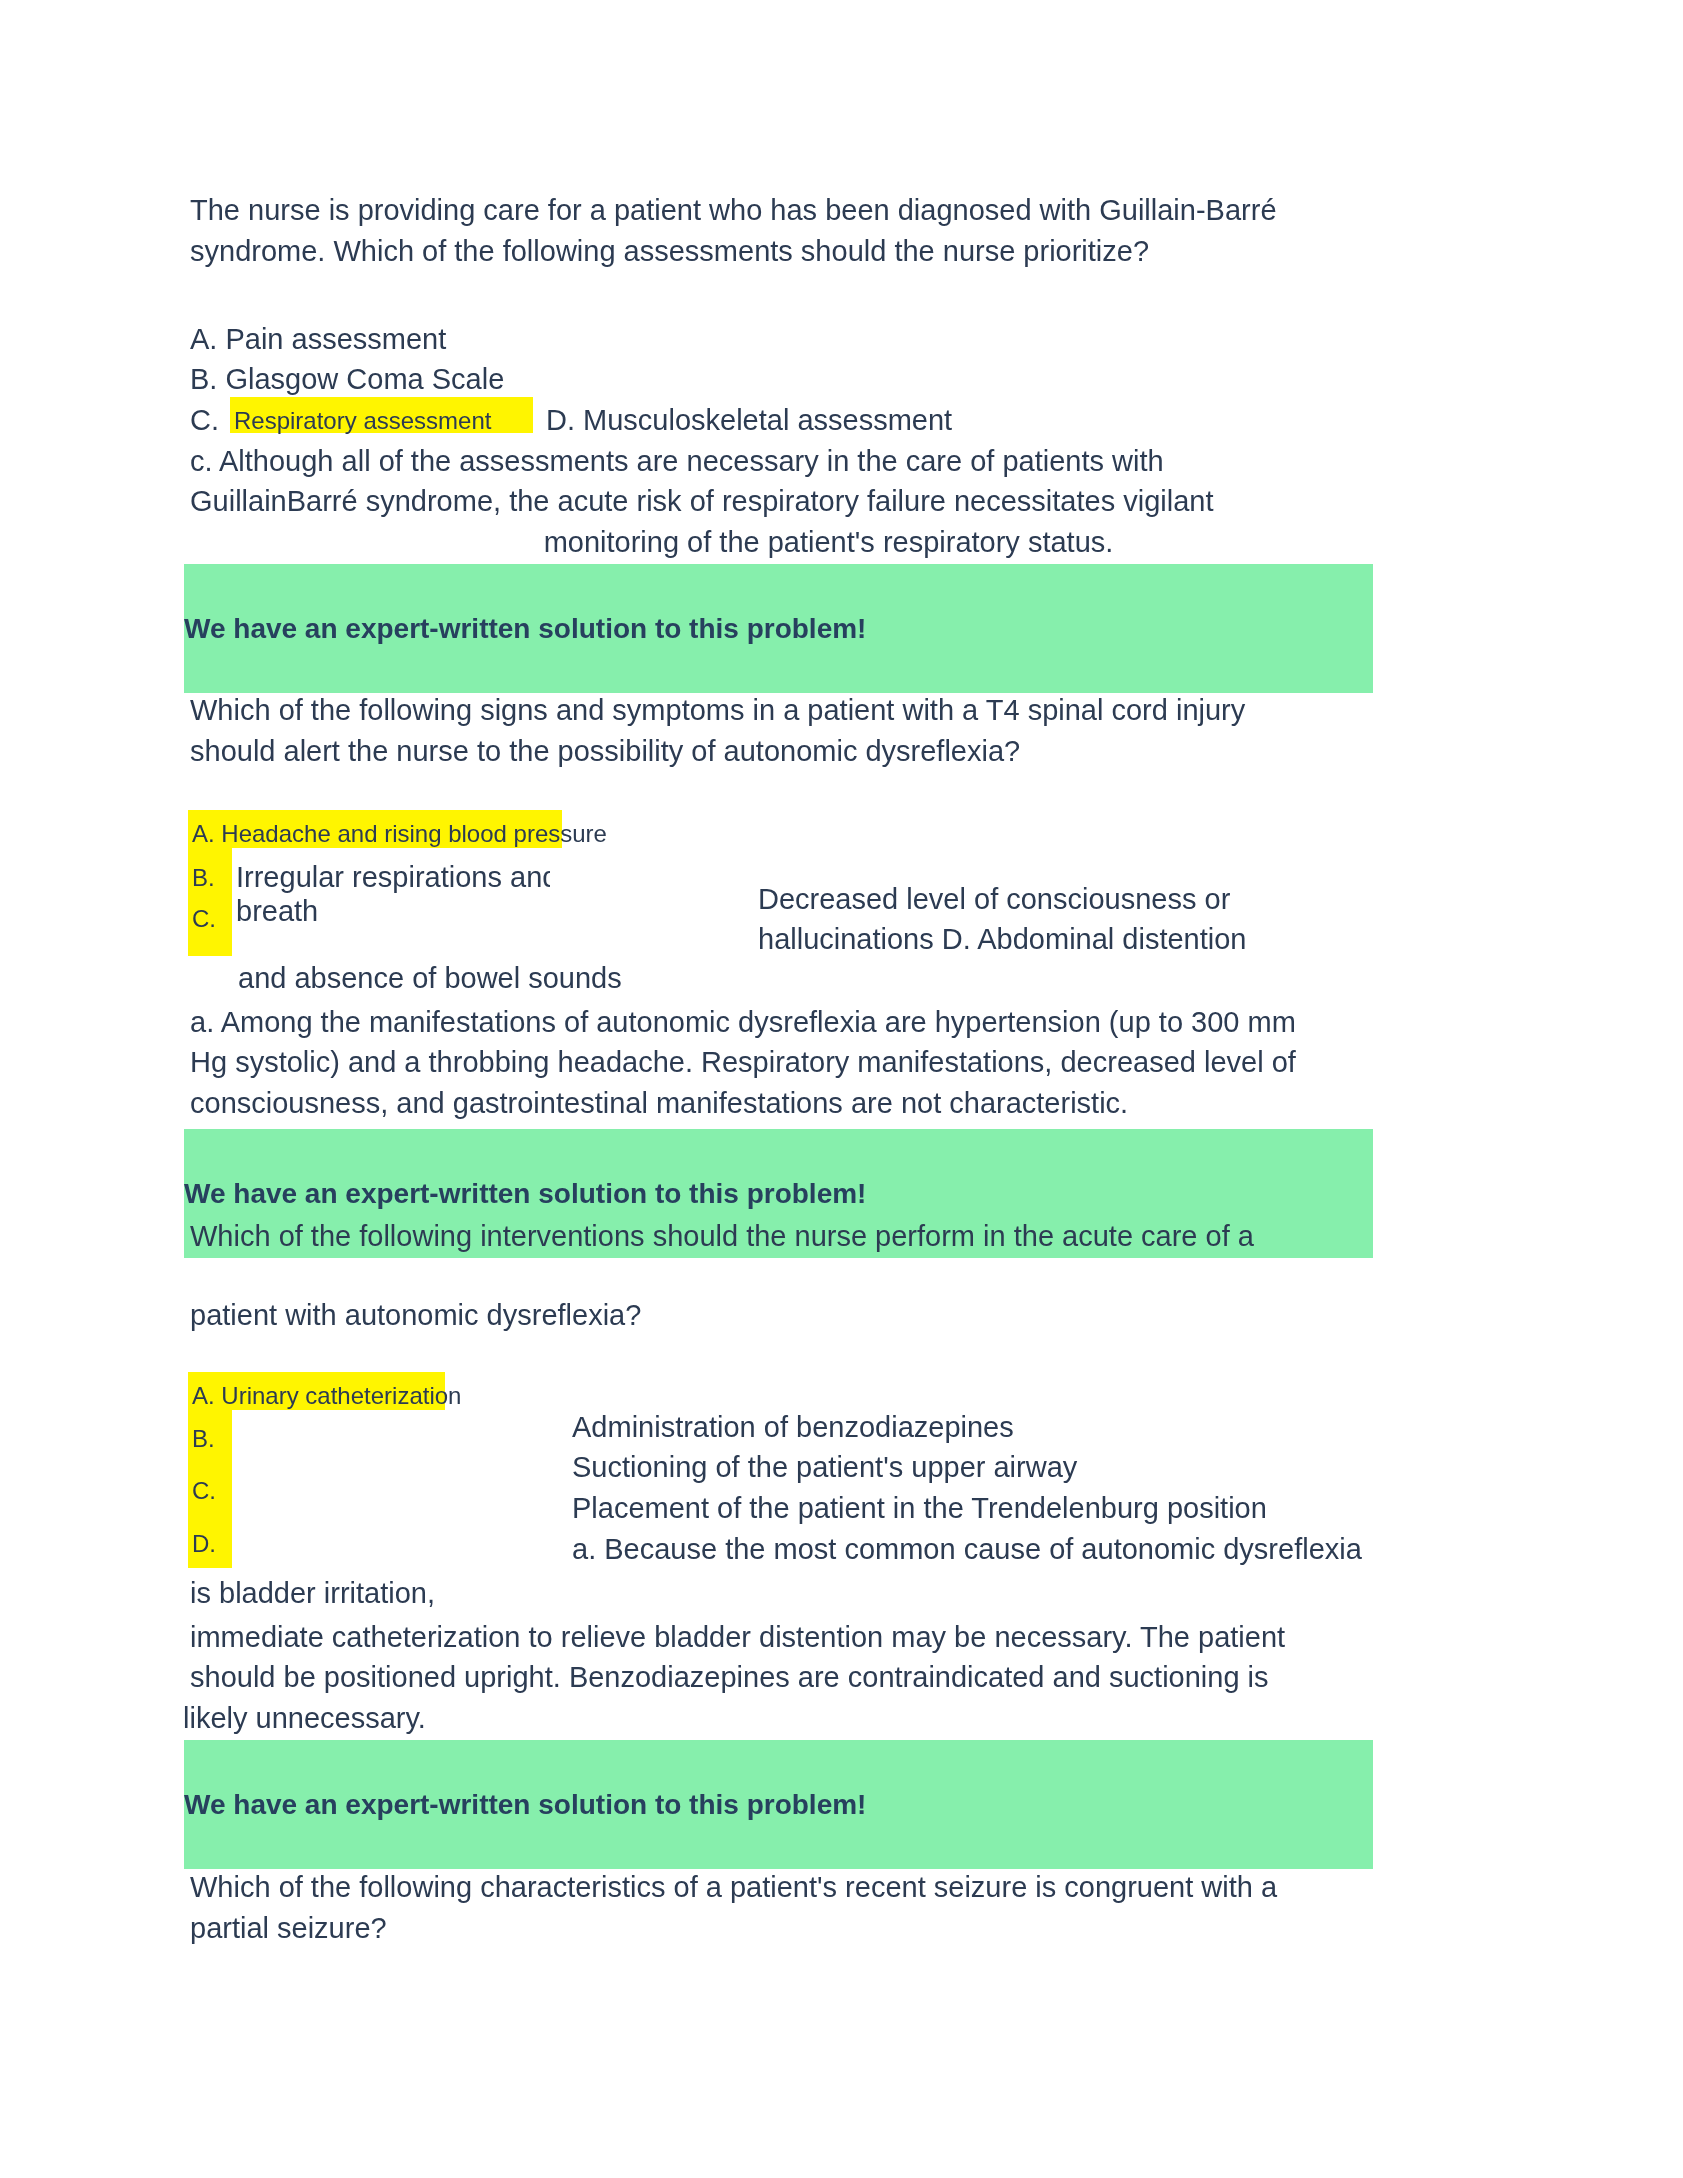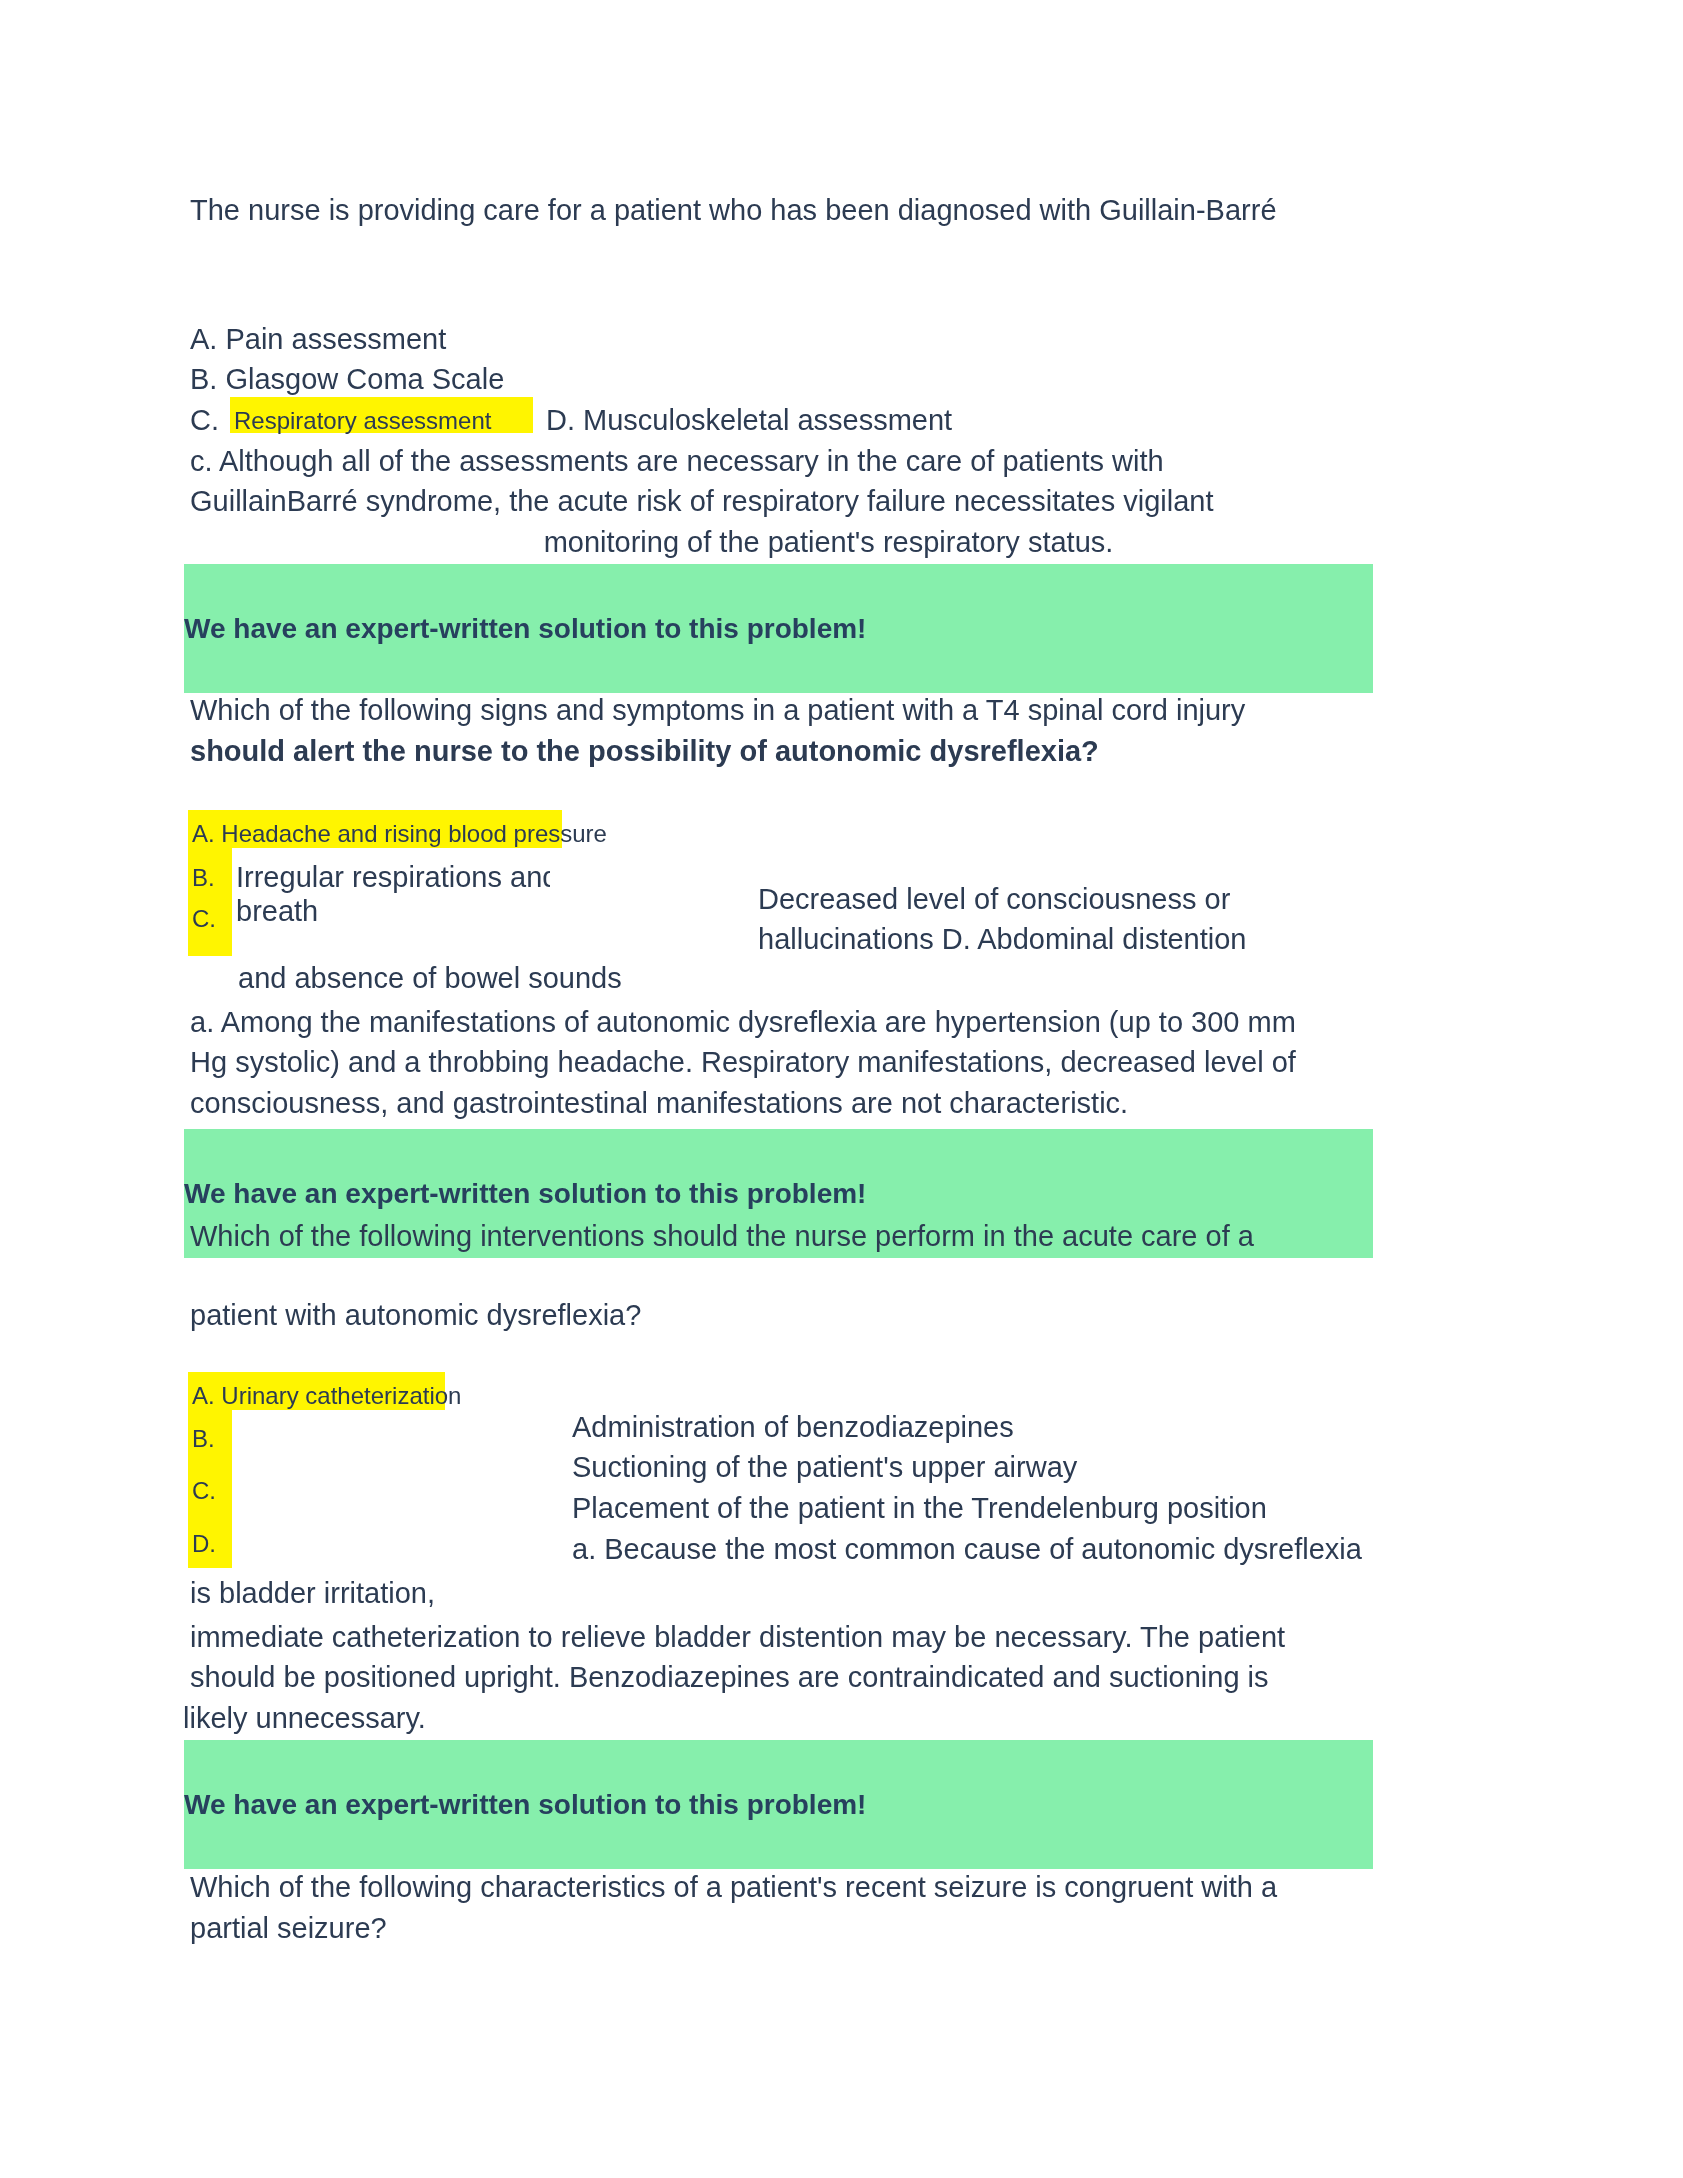--- a/index.html
+++ b/index.html
@@ -79,39 +79,40 @@
     color: #2c3b52;
     white-space: pre;
   }
 </style>
 </head>
 <body>
 
 <div class="page">
 
   <div class="tx" style="left:190px; top:190px; width:1277px;">The nurse is providing care for a patient who has been diagnosed with Guillain-Barré</div>
+  <div class="tx" style="left:190px; top:231px; width:1277px;">syndrome. Which of the following assessments should the nurse prioritize?</div>
 
   <div class="tx" style="left:190px; top:319px; width:891px;">A. Pain assessment</div>
   <div class="tx" style="left:190px; top:359px; width:891px;">B. Glasgow Coma Scale</div>
 
   <div class="tx" style="left:190px; top:400px; width:59px;">C.</div>
   <div class="hl" style="left:230px; top:397px; width:303px; height:36px;"></div>
   <div class="on-hl" style="left:234px; top:400px;">Respiratory assessment</div>
   <div class="tx" style="left:546px; top:400px; width:693px;">D. Musculoskeletal assessment</div>
 
   <div class="tx" style="left:190px; top:441px; width:1277px;">c. Although all of the assessments are necessary in the care of patients with</div>
   <div class="tx" style="left:190px; top:481px; width:1277px;">GuillainBarré syndrome, the acute risk of respiratory failure necessitates vigilant</div>
   <div class="tx" style="left:190px; top:522px; width:1277px;text-align:center;">monitoring of the patient's respiratory status.</div>
 
   <div class="banner" style="top:564px; height:129px;">
     <div class="banner-text" style="top:45px; left:0px;">We have an expert-written solution to this problem!</div>
   </div>
 
   <div class="tx" style="left:190px; top:690px; width:1277px;">Which of the following signs and symptoms in a patient with a T4 spinal cord injury</div>
-  <div class="tx" style="left:190px; top:731px; width:1277px;font-weight:bold;">should alert the nurse to the possibility of autonomic dysreflexia?</div>
+  <div class="tx" style="left:190px; top:731px; width:1277px;">should alert the nurse to the possibility of autonomic dysreflexia?</div>
 
   <div class="hl" style="left:188px; top:810px; width:374px; height:38px;"></div>
 
   <div class="hl" style="left:188px; top:847px; width:44px; height:109px;"></div>
 
   <div class="on-hl" style="left:192px; top:813px;">A. Headache and rising blood pressure</div>
 
   <div class="on-hl" style="left:192px; top:857px;">B.</div>
   <div class="choice-line" style="left:236px; top:857px;">Irregular respirations and shortness o</div>
 

